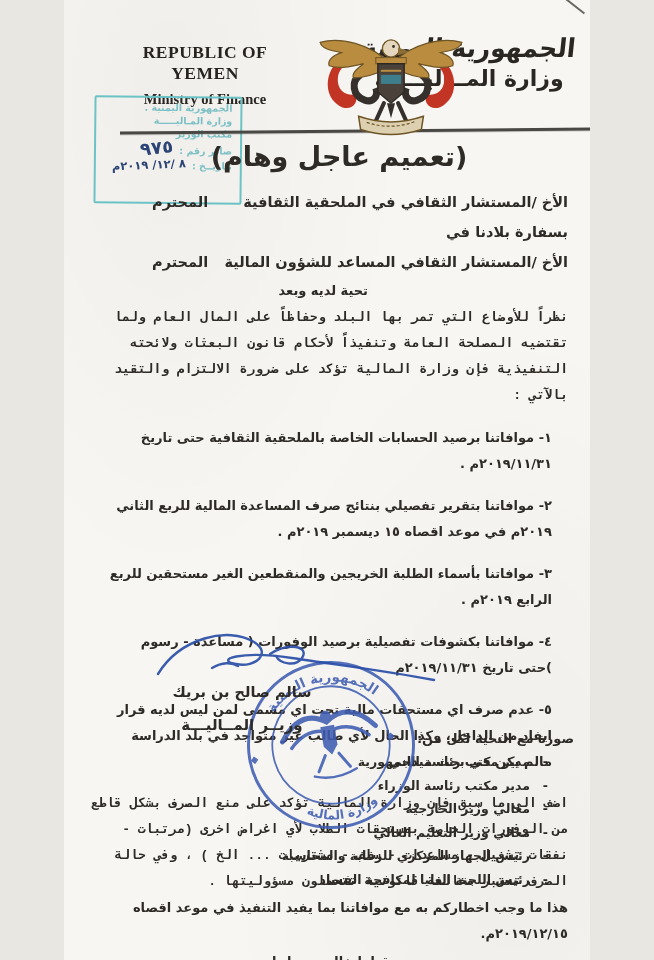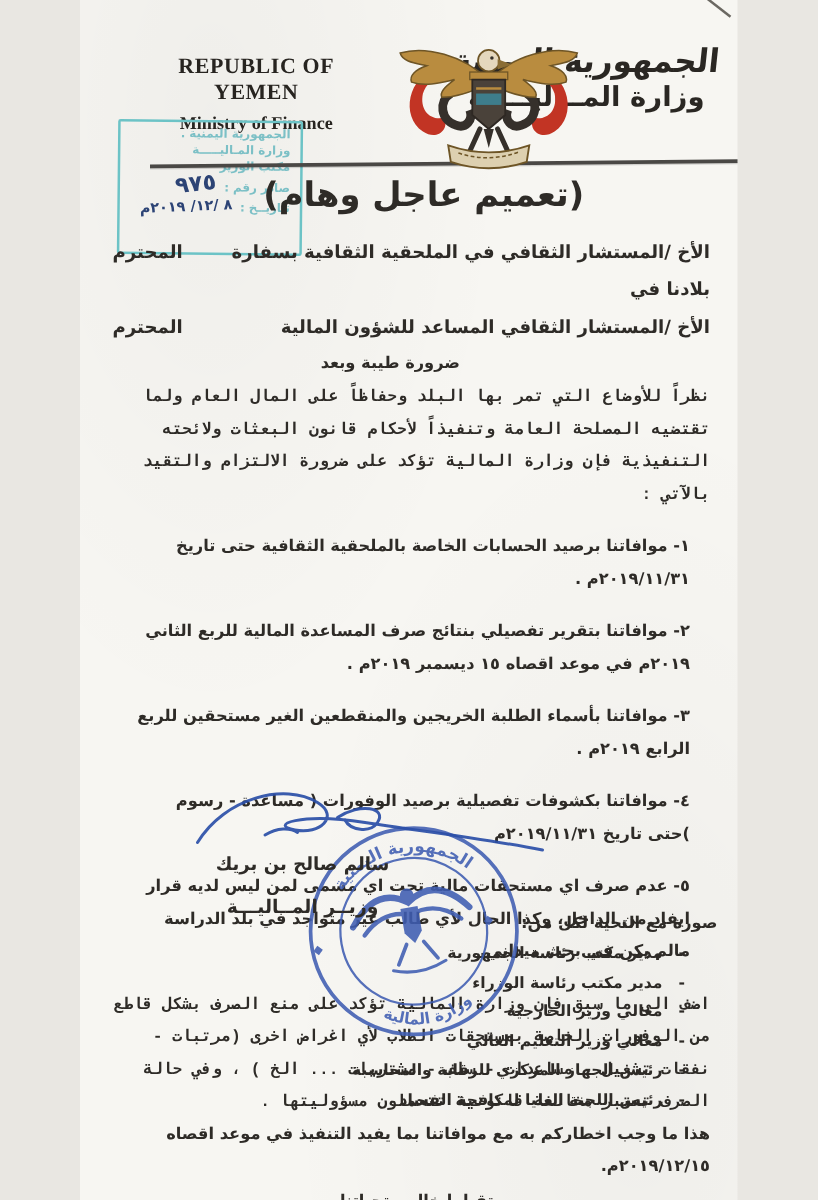--- a/index.html
+++ b/index.html
@@ -35,21 +35,21 @@
   .rule{position:absolute;left:56px;top:129px;width:596px;height:3px;background:#4a4845;
     transform:rotate(-.5deg);z-index:2;box-shadow:0 1px 0 rgba(0,0,0,.15);}
   .corner-mark{position:absolute;right:2px;top:2px;width:34px;height:2px;background:#6b6862;transform:rotate(38deg);}
   
   .title{position:absolute;top:141px;left:0;right:0;text-align:center;font-size:27px;font-weight:700;
     transform:translateX(12px);z-index:3;}
   .body{position:absolute;top:187px;right:22px;left:26px;font-size:13px;font-weight:700;
     text-align:right;line-height:26px;z-index:1;}
   .addr{display:flex;justify-content:space-between;align-items:baseline;font-size:14.5px;line-height:30px;}
   .addr .hon{margin-left:0;padding-left:0;min-width:64px;text-align:left;margin-right:8px;}
-  .addr-hon-wrap{}
+  .addr-hon-wrap{margin-left:62px;}
   .greeting{padding-left:0;padding-right:200px;line-height:28px;}
   .para{margin:0;font-family:Liberation Mono, monospace;}
   .item{margin:16px;}
   .closing{margin:0;}
   .regards{text-align:center;transform:translateX(6px);line-height:30px;}
   
   .sig-block{position:absolute;left:58px;top:684px;width:240px;text-align:center;z-index:3;}
   .sig-name{font-size:14.5px;font-weight:700;}
   .sig-title{font-size:15px;font-weight:700;margin-top:16px;letter-spacing:1px;}
   .sig-svg{position:absolute;left:88px;top:622px;width:290px;height:86px;z-index:4;}
@@ -127,21 +127,21 @@
 
     <div class="addr">
       <span>الأخ /المستشار الثقافي في الملحقية الثقافية بسفارة بلادنا في</span>
       <span class="addr-hon-wrap"><span class="hon">المحترم</span></span>
     </div>
     <div class="addr">
       <span>الأخ /المستشار الثقافي المساعد للشؤون المالية</span>
       <span class="addr-hon-wrap"><span class="hon">المحترم</span></span>
     </div>
 
-    <div class="greeting">ضرورة طيبة وبعد</div>
+    <div class="greeting">تحية لديه وبعد</div>
 
     <p class="para">نظراً للأوضاع التي تمر بها البلد وحفاظاً على المال العام ولما تقتضيه المصلحة العامة وتنفيذاً لأحكام قانون البعثات ولائحته التنفيذية فإن وزارة المالية تؤكد على ضرورة الالتزام والتقيد بالآتي :</p>
 
     <div class="item">١- موافاتنا برصيد الحسابات الخاصة بالملحقية الثقافية حتى تاريخ ٢٠١٩/١١/٣١م .</div>
     <div class="item">٢- موافاتنا بتقرير تفصيلي بنتائج صرف المساعدة المالية للربع الثاني ٢٠١٩م في موعد اقصاه ١٥ ديسمبر ٢٠١٩م .</div>
     <div class="item">٣- موافاتنا بأسماء الطلبة الخريجين والمنقطعين الغير مستحقين للربع الرابع ٢٠١٩م .</div>
     <div class="item">٤- موافاتنا بكشوفات تفصيلية برصيد الوفورات ( مساعدة - رسوم )حتى تاريخ ٢٠١٩/١١/٣١م</div>
     <div class="item">٥- عدم صرف اي مستحقات مالية تحت اي مسمى لمن ليس لديه قرار ايفاد من الداخل، وكذا الحال لأي طالب غير متواجد في بلد الدراسة مالم يكن في بحث ميداني.</div>
 
     <p class="para">اضف الى ما سبق فإن وزارة المالية تؤكد على منع الصرف بشكل قاطع من الوفورات الخاصة بمستحقات الطلاب لأي اغراض اخرى (مرتبات - نفقات تشغيل - مساعدات - سلف - مشتريات ... الخ ) ، وفي حالة الصرف تعتبر مخالفة قانونية تتحملون مسؤوليتها .</p>

